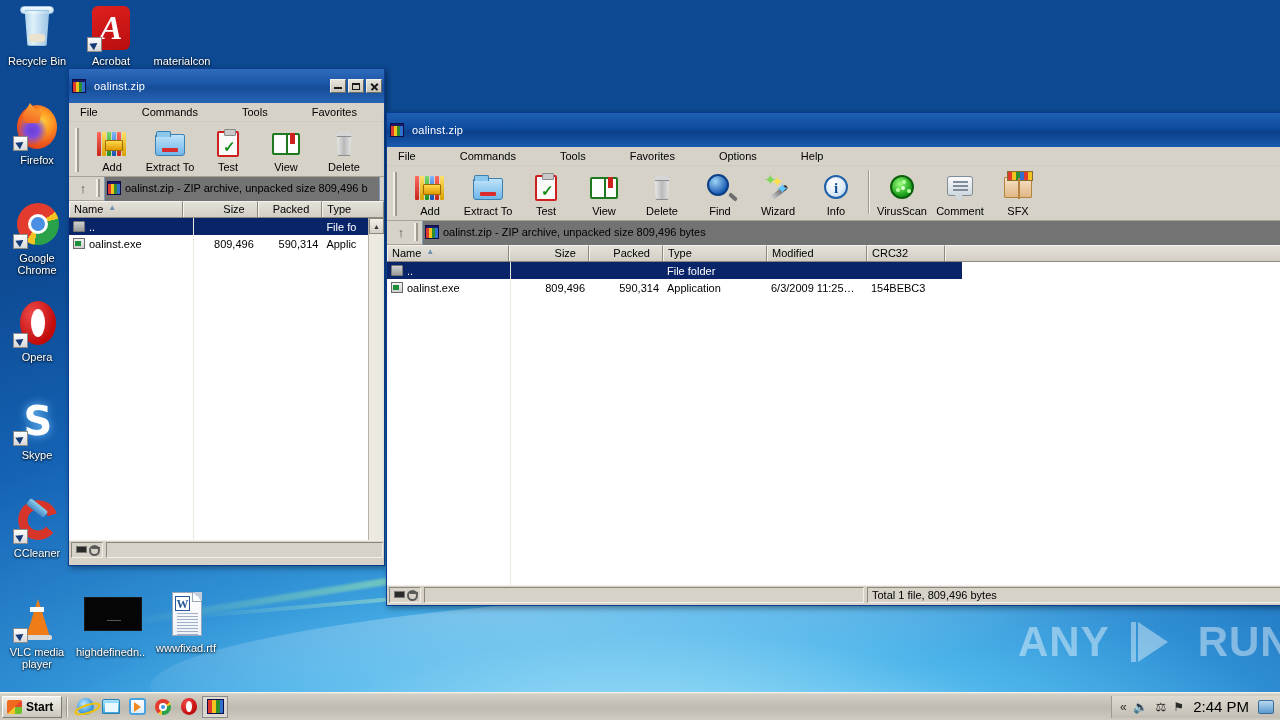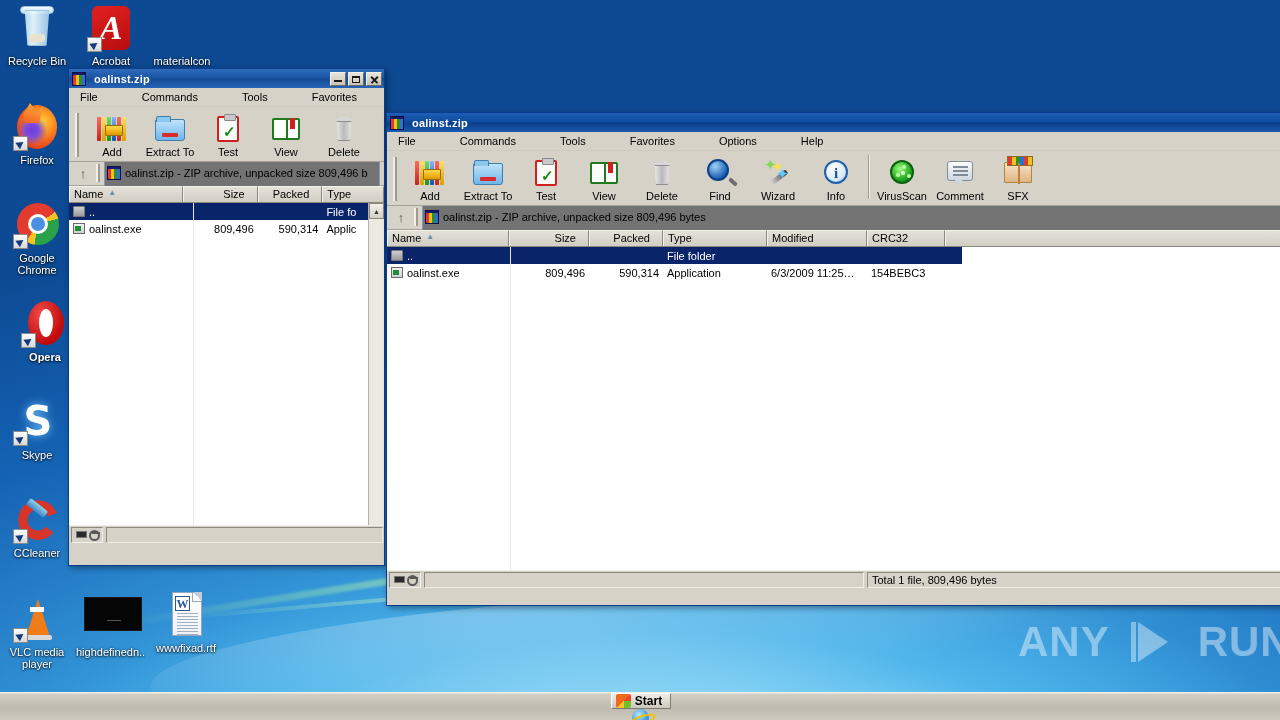--- a/index.html
+++ b/index.html
@@ -231,26 +231,26 @@
   .winrar {
     position: absolute;
     background: #d6d2c8;
     border: 1px solid #0a3d91;
     box-shadow: 2px 2px 6px rgba(0,0,0,0.4);
     font-size: 11px;
     color: #000;
     overflow: hidden;
   }
   .titlebar {
-    height: 19px;
+    height: 34px;
     background: linear-gradient(180deg,#1e5fb4 0%, #0e4b9e 45%, #0b3f8c 55%, #1a5aae 100%);
     display: flex; align-items: center;
     padding: 0 2px 0 3px;
     color: #fff;
-    font-weight: bold;
+    font-weight: normal;
     font-size: 11px;
   }
   .titlebar.inactive {
     background: linear-gradient(180deg,#2f6cbb 0%, #1b55a6 45%, #164d99 55%, #2765b6 100%);
   }
   .title-txt { flex: 1; padding-left: 4px; letter-spacing: .2px; }
   .winbtns { display: flex; gap: 2px; }
   .winbtn {
     width: 16px; height: 14px;
     background: linear-gradient(#e7e4dc,#c9c4b8);
@@ -508,21 +508,20 @@
     font-size:7px; color:#333;
   }
 
   
   #taskbar {
     position:absolute; left:0; bottom:0; width:1280px; height:28px;
     background: linear-gradient(180deg,#e3e0d6 0%, #d2cec4 6%, #bfbab0 55%, #cfcbc1 100%);
     border-top: 1px solid #f3f1ea;
     display:flex; align-items:center;
     font-size:11px;
-    flex-direction:column;
   }
   .startbtn {
     margin-left:2px; height:22px; display:flex; align-items:center; gap:4px;
     padding: 0 8px 0 4px;
     background: linear-gradient(#f0eee8,#cbc7bd);
     border:1px solid #7d7a72;
     border-top-color:#ffffff; border-left-color:#ffffff;
     font-weight:bold; font-size:12px;
   }
   .winlogo {
@@ -639,21 +638,21 @@
 
   <div class="dicon" style="left:0px; top:201px;">
     <div class="glyph">
       <div class="cr"></div>
       <div class="shortcut-arrow"></div>
     </div>
     <span class="lbl">Google</span>
     <span class="lbl">Chrome</span>
   </div>
 
-  <div class="dicon" style="left:8px; top:300px;font-weight:bold;">
+  <div class="dicon" style="left:0px; top:300px;">
     <div class="glyph">
       <div class="op"></div>
       <div class="shortcut-arrow"></div>
     </div>
     <span class="lbl">Opera</span>
   </div>
 
   <div class="dicon" style="left:0px; top:398px;">
     <div class="glyph">
       <div class="sk">S</div>

